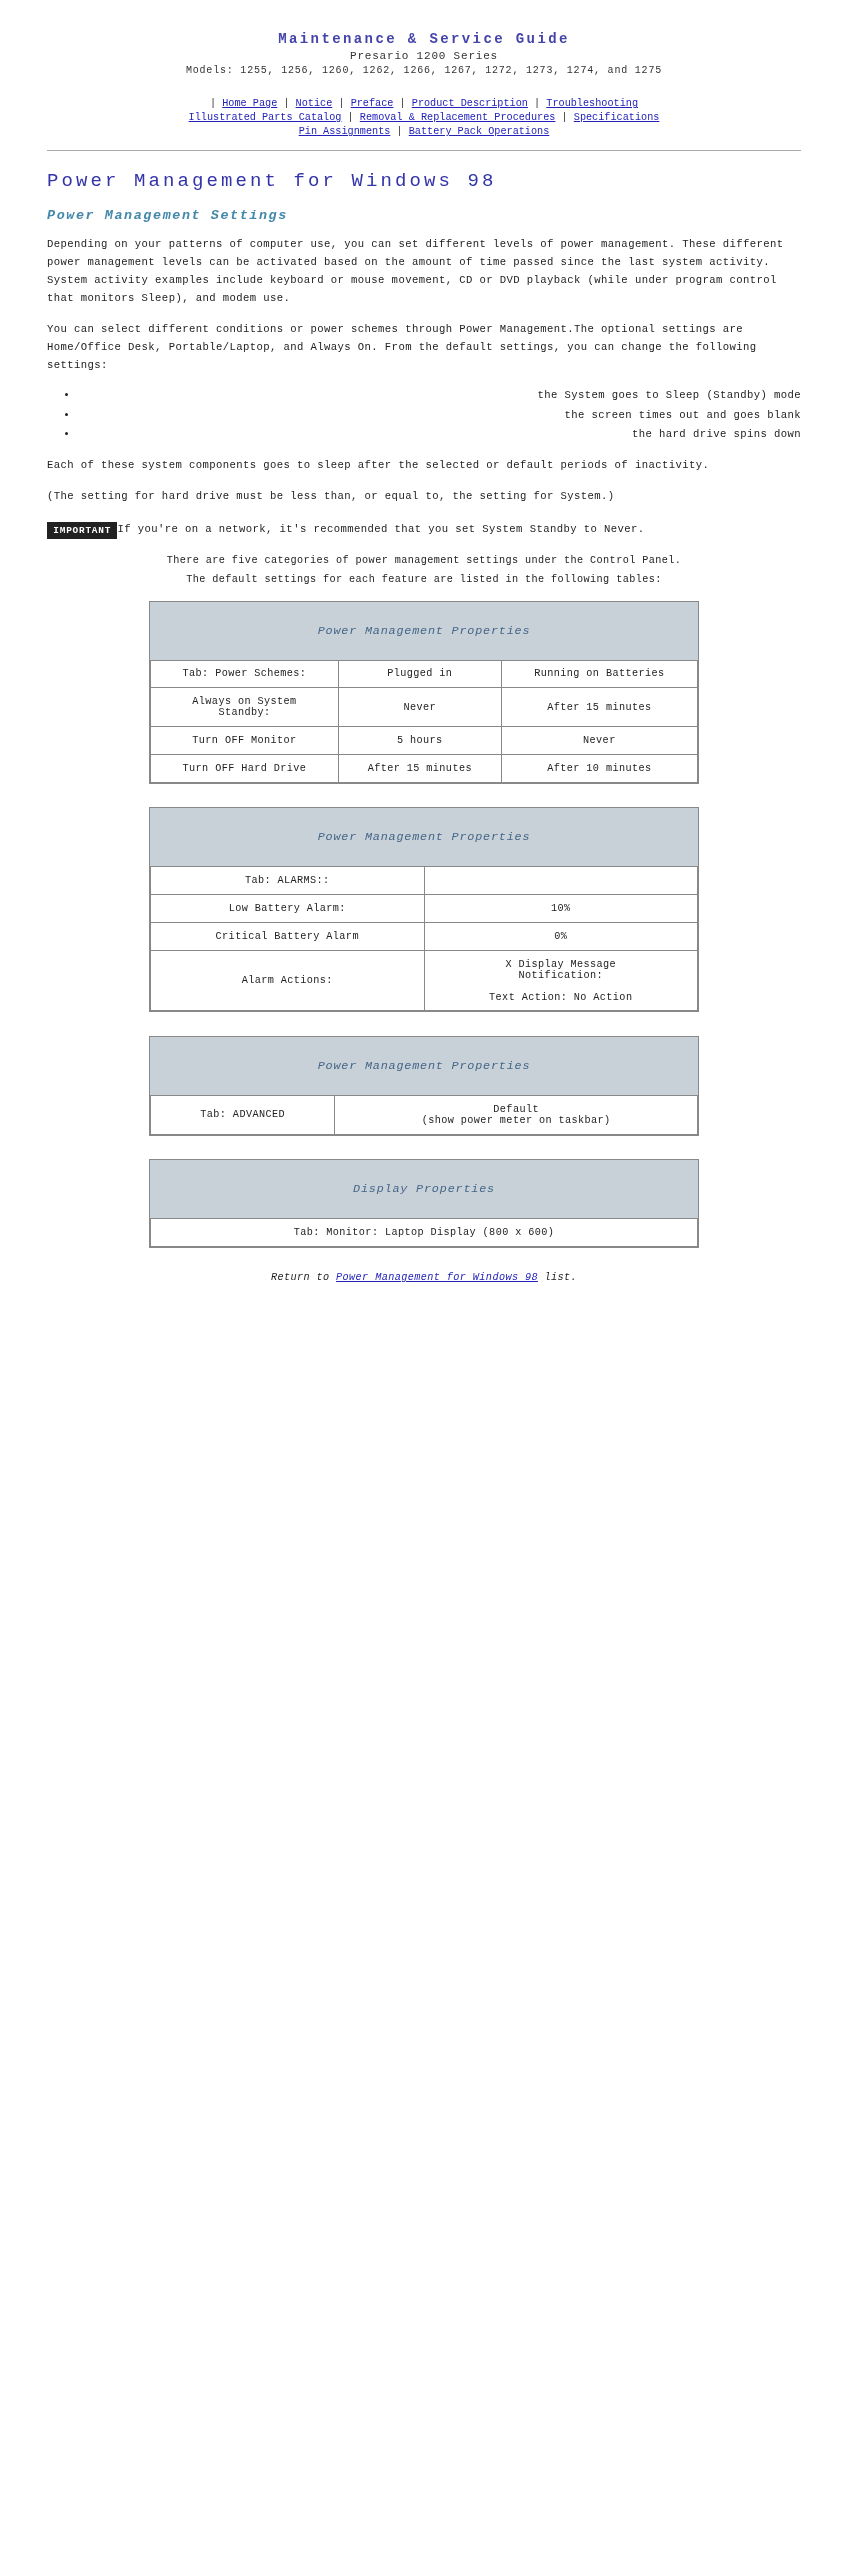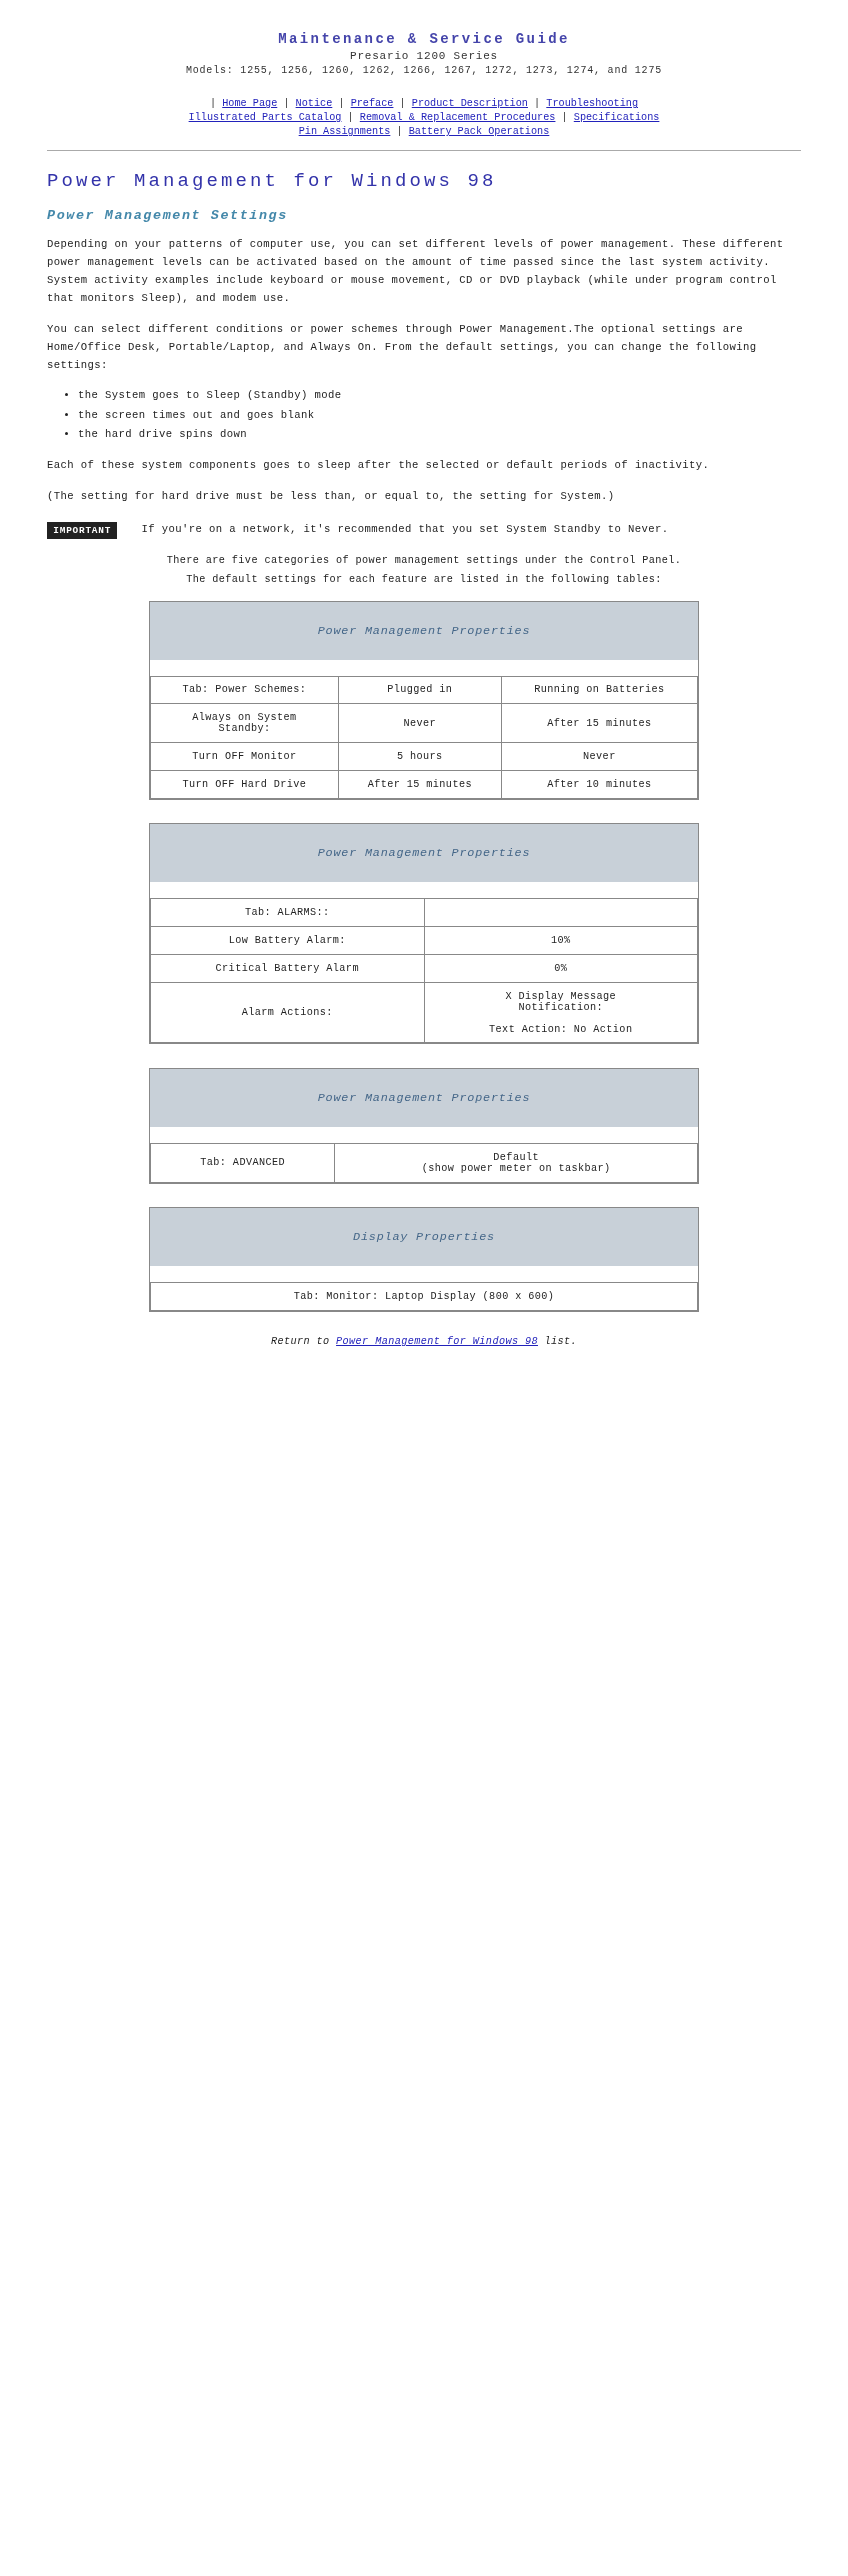--- a/index.html
+++ b/index.html
@@ -71,25 +71,26 @@
       margin-bottom: 12.6px;
     }
     .bullet-list {
       margin: 6.3px 0 12.6px 31px;
       list-style: disc;
     }
     .bullet-list li {
       font-size: 10.6px;
       letter-spacing: 0.4px;
       line-height: 1.8;
+      text-align: right;
     }
     .important-box {
       display: flex;
       align-items: flex-start;
-      gap: 24px;
+      gap: 0;
       margin: 15.7px 0;
     }
     .important-label {
       background: #222222;
       color: #ffffff;
       font-size: 9.4px;
       font-weight: bold;
       letter-spacing: 0.8px;
       padding: 3.1px 6.3px;
       white-space: nowrap;
@@ -116,21 +117,20 @@
       text-align: center;
       padding: 22px;
       font-style: italic;
       font-size: 11.8px;
       color: #446688;
       letter-spacing: 0.8px;
     }
     table {
       width: 100%;
       border-collapse: collapse;
-      margin-top: 16px;
     }
     table td {
       border: 0.8px solid #888888;
       padding: 7.9px 11px;
       font-size: 10.2px;
       letter-spacing: 0.4px;
       text-align: center;
       vertical-align: middle;
     }
     table td:first-child {

